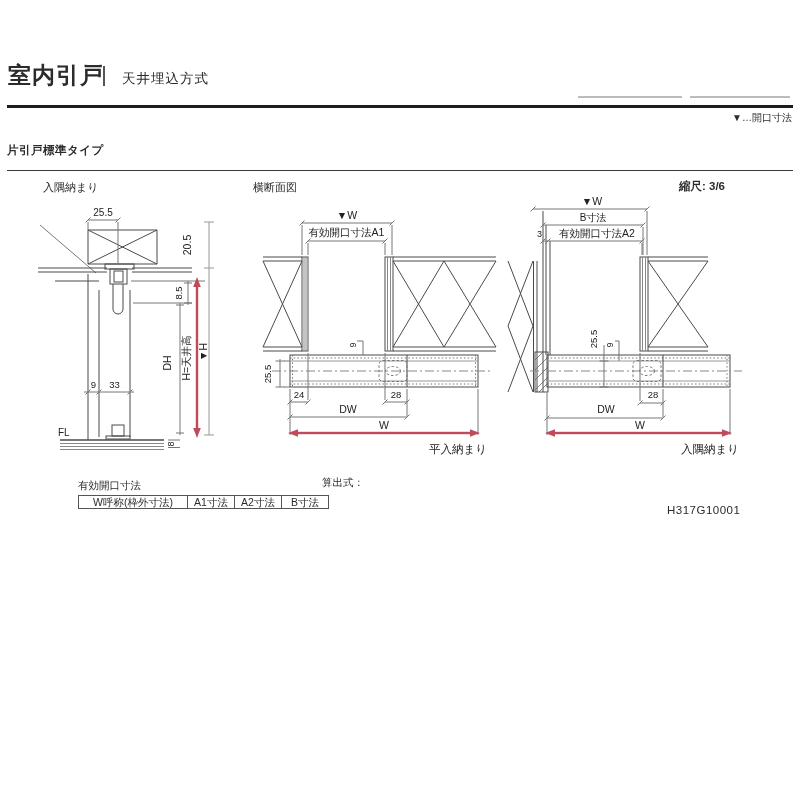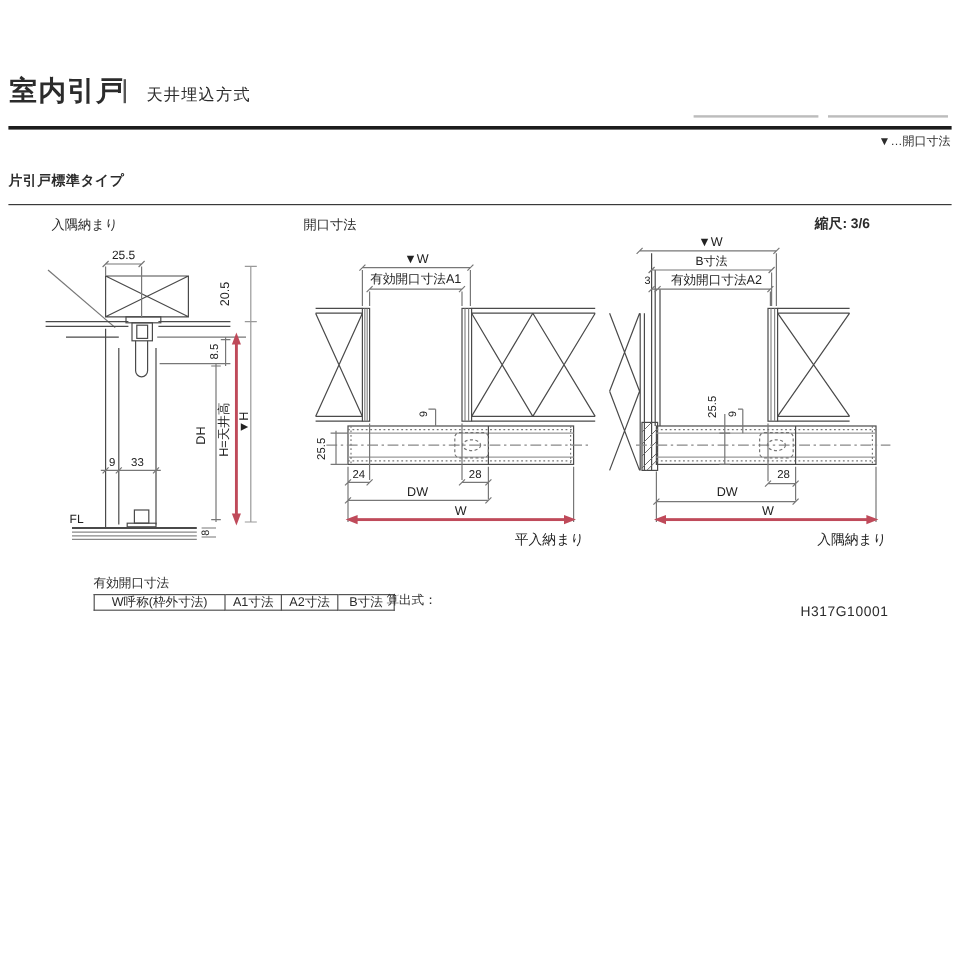--- a/index.html
+++ b/index.html
@@ -37,21 +37,21 @@
 <div class="abs grayline" style="left:578px;top:96px;width:104px;"></div>
 <div class="abs grayline" style="left:690px;top:96px;width:100px;"></div>
 
 <div class="abs thickrule" style="left:7px;top:105px;width:786px;"></div>
 <div class="abs opening-note" style="right:8px;top:111px;">▼…開口寸法</div>
 
 <div class="abs section-title" style="left:7px;top:143px;">片引戸標準タイプ</div>
 <div class="abs thinrule" style="left:7px;top:170px;width:786px;"></div>
 
 <div class="abs diag-label" style="left:43px;top:180px;">入隅納まり</div>
-<div class="abs diag-label" style="left:253px;top:180px;">開口寸法</div>
+<div class="abs diag-label" style="left:253px;top:180px;">横断面図</div>
 <div class="abs scale-label" style="left:679px;top:179px;">縮尺: 3/6</div>
 
 <svg class="abs" style="left:0;top:195px;" width="800" height="280" viewBox="0 0 800 280">
 
   <g stroke="#4a4a4a" fill="none" stroke-width="1">
 
     <path d="M88,35 H157 V69 H88 Z M88,35 L157,69 M157,35 L88,69"></path>
 
     <path d="M40,30 L96,78" stroke="#777"></path>
 
@@ -219,17 +219,17 @@
         <tr>
       <th class="col-w">W呼称(枠外寸法)</th>
       <th class="col-n">A1寸法</th>
       <th class="col-n">A2寸法</th>
       <th class="col-n">B寸法</th>
     </tr>
   </tbody>
     </table>
 </div>
 
-<div class="abs formula" style="left:322px;top:495px;gap:25px;">
+<div class="abs formula" style="left:322px;top:477px;gap:25px;">
   <div>算出式：</div>
 </div>
 
 <div class="abs doc-code" style="left:667px;top:504px;">H317G10001</div>
 
 </body></html>

